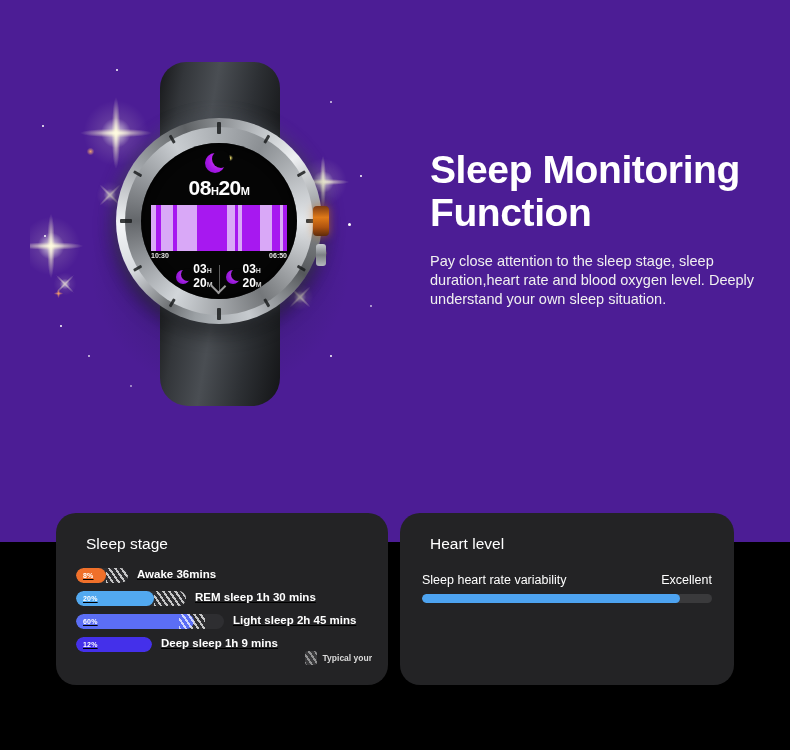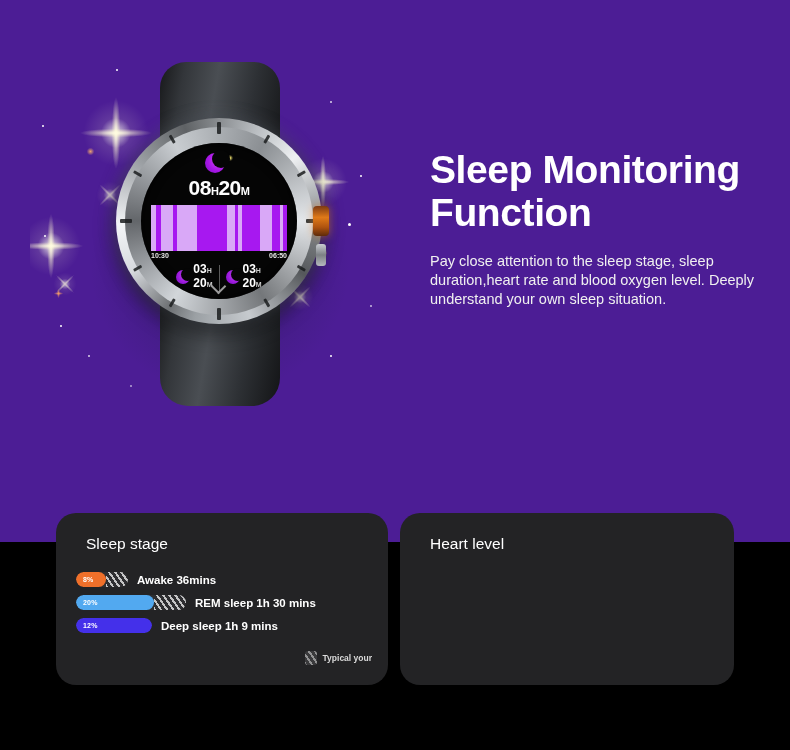--- a/index.html
+++ b/index.html
@@ -162,21 +162,21 @@
   .card {
     position:absolute; top:8px; height:172px;
     background:#232325; border-radius:20px;
   }
   .card.left  { left:56px;  width:332px; }
   .card.right { left:400px; width:334px; }
   .card-title { position:absolute; left:22px; top:22px; color:#fff; font-size:15.5px; font-weight:500;margin-left:8px; }
 
   
   .stage-rows { position:absolute; left:20px; top:55px; right:14px; }
-  .stage-row { display:flex; align-items:center; height:23px; }
+  .stage-row { display:flex; height:23px;text-decoration:underline; }
   .sbar {
     position:relative; height:15px; border-radius:8px; overflow:hidden; flex:none;
     display:flex; align-items:center;
   }
   .spct {
     position:relative; z-index:2; color:#fff; font-size:7px; font-weight:700;
     padding-left:7px; letter-spacing:0.2px;
   }
   .hatch {
     position:absolute; top:0; height:100%;
@@ -335,32 +335,49 @@
           </div>
           <div class="stage-row">
             <div class="sbar" style="width: 110px; background: rgb(46, 46, 49);">
               <div style="position: absolute; left: 0px; top: 0px; height: 100%; border-radius: 8px; width: 78px; background: rgb(82, 169, 240);"></div>
               <div class="hatch" style="left: 78px; width: 32px;"></div>
               <span class="spct">20%</span>
             </div>
             <span class="stage-label">REM sleep  1h 30 mins</span>
           </div>
           <div class="stage-row">
+            <div class="sbar" style="width: 148px; background: rgb(46, 46, 49);">
+              <div style="position: absolute; left: 0px; top: 0px; height: 100%; border-radius: 8px; width: 118px; background: rgb(91, 110, 245);"></div>
+              <div class="hatch" style="left: 103px; width: 26px;"></div>
+              <span class="spct">60%</span>
+            </div>
+            <span class="stage-label">Light sleep 2h 45 mins</span>
+          </div>
+          <div class="stage-row">
             <div class="sbar" style="width: 76px; background: rgb(46, 46, 49);">
               <div style="position: absolute; left: 0px; top: 0px; height: 100%; border-radius: 8px; width: 76px; background: rgb(68, 48, 234);"></div>
               <span class="spct">12%</span>
             </div>
             <span class="stage-label">Deep sleep 1h 9 mins</span>
           </div>
         </div>
       <div class="legend">
         <span class="legend-sw"></span>
         <span class="legend-txt">Typical your</span>
       </div>
     </div>
 
     <div class="card right">
       <div class="card-title">Heart level</div>
       <div class="hr-rows" id="hr-rows">
+          <div class="hr-row">
+            <div class="hr-head">
+              <span class="hr-name">Sleep heart rate variability</span>
+              <span class="hr-val">Excellent</span>
+            </div>
+            <div class="hr-track">
+              <div class="hr-fill" style="width: 89%; background: rgb(77, 163, 240);"></div>
+            </div>
+          </div>
         </div>
     </div>
   </div>
 </div>
 
 </body></html>

